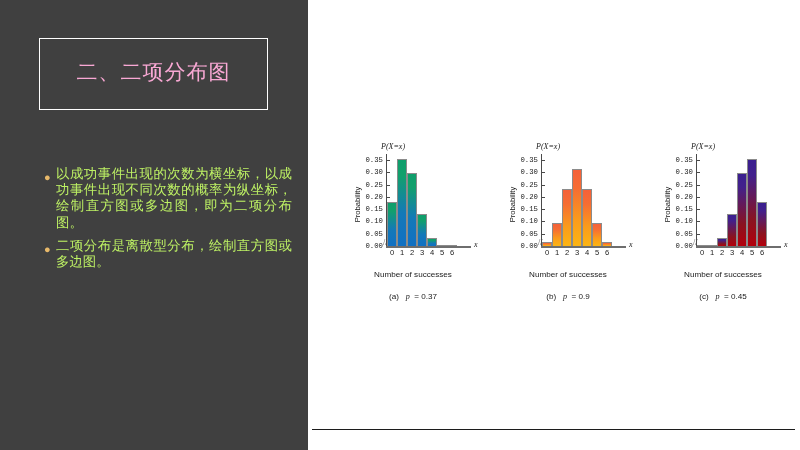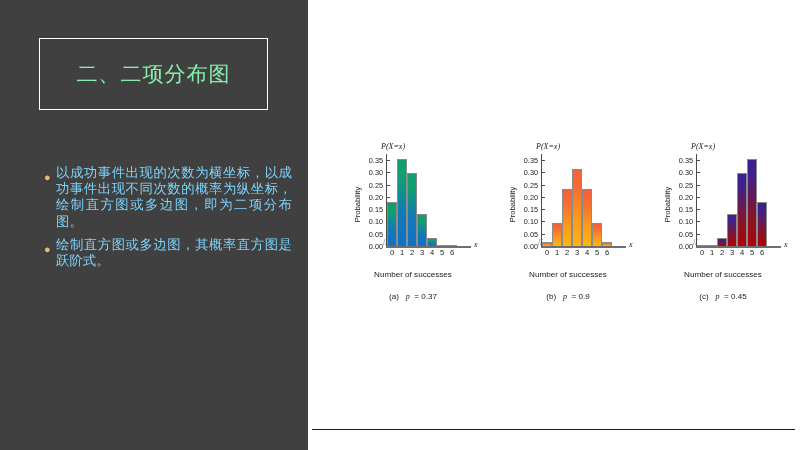--- a/index.html
+++ b/index.html
@@ -35,22 +35,22 @@
     top: 38px;
     width: 229px;
     height: 72px;
     border: 1px solid #ffffff;
     box-sizing: border-box;
     display: flex;
     align-items: center;
     justify-content: center;
   }
   #title-text {
-    color: #86efac;
-    font-family: Liberation Sans, sans-serif;
+    color: #f9a8d4;
+    font-family: Liberation Mono, monospace;
     font-size: 21px;
     letter-spacing: 1px;
     line-height: 1.1;
     white-space: nowrap;
   }
   #bullets {
     position: absolute;
     left: 44px;
     top: 166px;
     width: 248px;
@@ -63,24 +63,24 @@
   .bullet-dot {
     flex: 0 0 auto;
     width: 12px;
     padding-top: 6px;
     color: #e8b96a;
     font-size: 11px;
     line-height: 1;
   }
   .bullet-text {
     flex: 1 1 auto;
-    color: #7dd3fc;
+    color: #bef264;
     font-size: 13.4px;
     line-height: 16.2px;
-    font-family: Liberation Mono, monospace;
+    font-family: Liberation Sans, sans-serif;
     text-align: justify;
   }
 
   
   #right-panel {
     position: absolute;
     left: 308px; top: 12px;
     width: 492px; height: 450px;
     background: #ffffff;
   }
@@ -136,20 +136,21 @@
     top: 12px;
     width: 118px;
     height: 110px;
   }
   .yticks {
     position: absolute;
     left: 0;
     top: 0;
     width: 24px;
     height: 92px;
+    font-family: Liberation Mono, monospace;
   }
   .ytick {
     position: absolute;
     right: 3px;
     font-size: 7.3px;
     color: #1a1a1a;
     transform: translateY(-50%);
     white-space: nowrap;
   }
   .ytickmark {
@@ -265,21 +266,21 @@
       <div id="title-text">二、二项分布图</div>
     </div>
 
     <div id="bullets">
       <div class="bullet-row">
         <div class="bullet-dot">●</div>
         <div class="bullet-text">以成功事件出现的次数为横坐标，以成功事件出现不同次数的概率为纵坐标，绘制直方图或多边图，即为二项分布图。</div>
       </div>
       <div class="bullet-row">
         <div class="bullet-dot">●</div>
-        <div class="bullet-text">绘制直方图或多边图，其概率直方图是跃阶式。</div>
+        <div class="bullet-text">二项分布是离散型分布，绘制直方图或多边图。</div>
       </div>
     </div>
 
   </div>
 
   <div id="right-panel">
     <div id="footer-rule"></div>
 
     <div id="figure">
 

